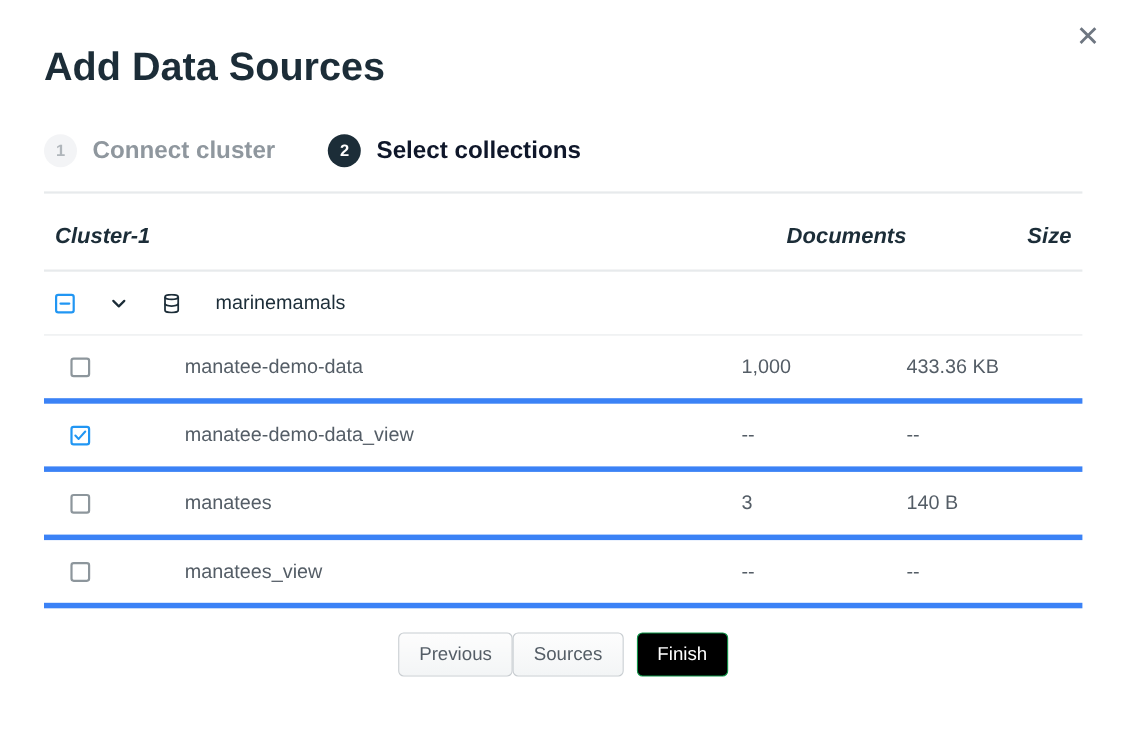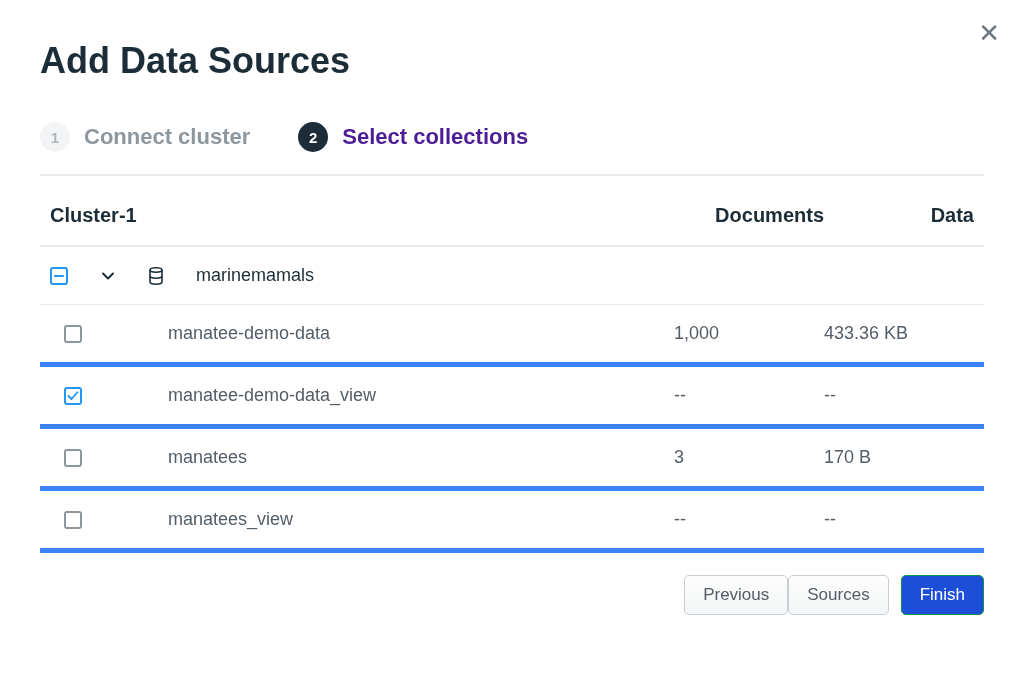--- a/index.html
+++ b/index.html
@@ -62,31 +62,32 @@
       color: #fff;
     }
     .step-label {
       font-size: 22px;
       font-weight: 600;
     }
     .step-label.inactive {
       color: #8f979e;
     }
     .step-label.active {
-      color: #4c1d95;
+      color: #0f172a;
       text-align: center;
     }
     .table-header {
       display: flex;
       align-items: flex-end;
       padding: 28px 10px 18px 10px;
       border-bottom: 2px solid #e7eaec;
       font-weight: 600;
       font-size: 20px;
       color: #1c2d38;
+      font-style: italic;
     }
     .col-name {
       flex: 1;
     }
     .col-docs {
       width: 150px;
       text-align: right;
     }
     .col-size {
       width: 150px;
@@ -160,35 +161,35 @@
       width: 150px;
       color: #545d66;
     }
     .coll-size {
       width: 150px;
       text-align: left;
       color: #545d66;
     }
     .footer {
       display: flex;
-      justify-content: flex-end;
+      justify-content: center;
       align-items: center;
       margin-top: 22px;
     }
     .btn {
       padding: 9px 18px;
       border-radius: 5px;
       font-size: 17px;
       cursor: pointer;
       border: 1px solid #c8cdd1;
       background: linear-gradient(#fdfdfd, #f3f5f6);
       color: #545d66;
     }
     .btn.primary {
-      background: #1d4ed8;
+      background: #000000;
       border: 1px solid #0f9448;
       color: #fff;
     }
     .footer-right {
       display: flex;
       gap: 12px;
     }
   </style>
 </head>
 <body>
@@ -204,21 +205,21 @@
   </div>
   <div class="step">
     <div class="step-num active">2</div>
     <div class="step-label active">Select collections</div>
   </div>
 </div>
 
 <div class="table-header">
   <div class="col-name">Cluster-1</div>
   <div class="col-docs">Documents</div>
-  <div class="col-size">Data</div>
+  <div class="col-size">Size</div>
 </div>
 
 <div class="db-row">
   <div class="cb mixed"></div>
   <div class="chevron">
     <svg width="16" height="16" viewBox="0 0 16 16" fill="none">
         <path d="M3 5.5 L8 10.5 L13 5.5" stroke="#1c2d38" stroke-width="2" stroke-linecap="round" stroke-linejoin="round"></path>
       </svg>
   </div>
   <div class="db-icon">
@@ -252,21 +253,21 @@
   <div class="coll-docs">--</div>
   <div class="coll-size">--</div>
 </div>
 
 <div class="coll-row">
   <div class="coll-cb-col">
     <div class="cb"></div>
   </div>
   <div class="coll-name">manatees</div>
   <div class="coll-docs">3</div>
-  <div class="coll-size">170 B</div>
+  <div class="coll-size">140 B</div>
 </div>
 
 <div class="coll-row">
   <div class="coll-cb-col">
     <div class="cb"></div>
   </div>
   <div class="coll-name">manatees_view</div>
   <div class="coll-docs">--</div>
   <div class="coll-size">--</div>
 </div>

